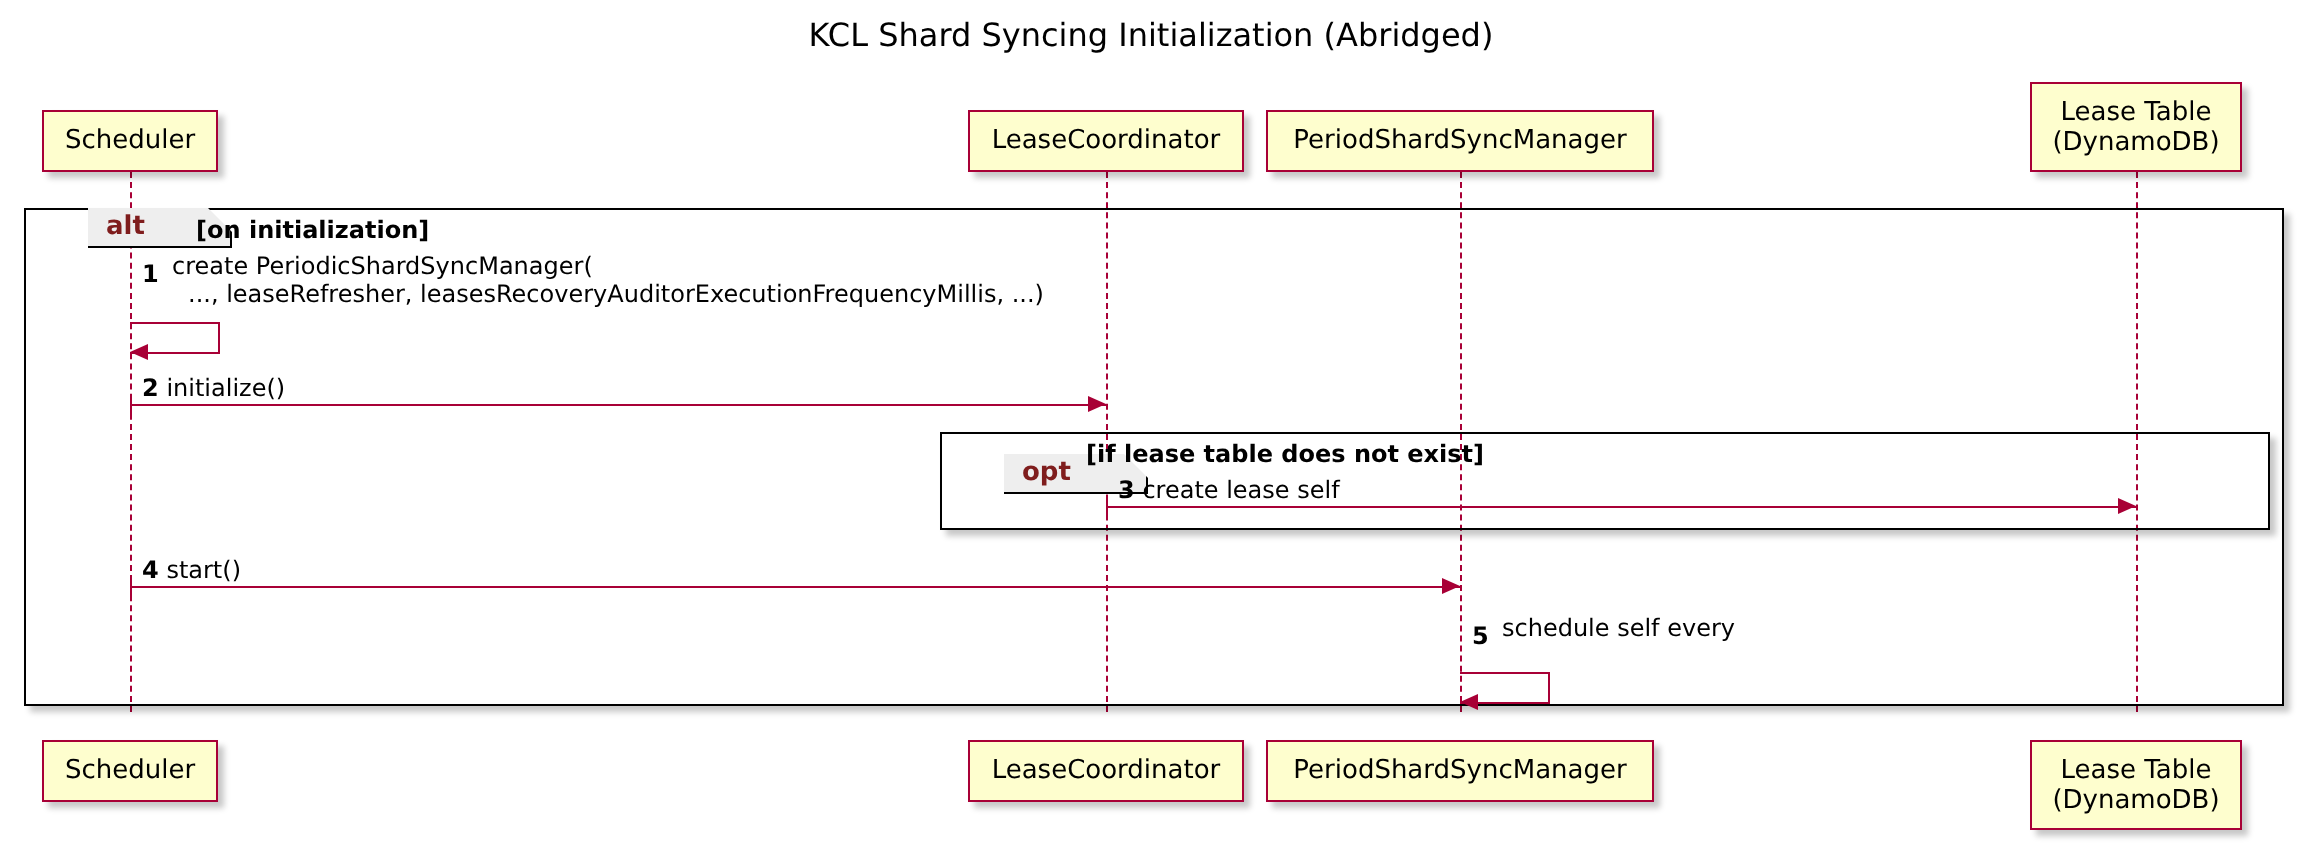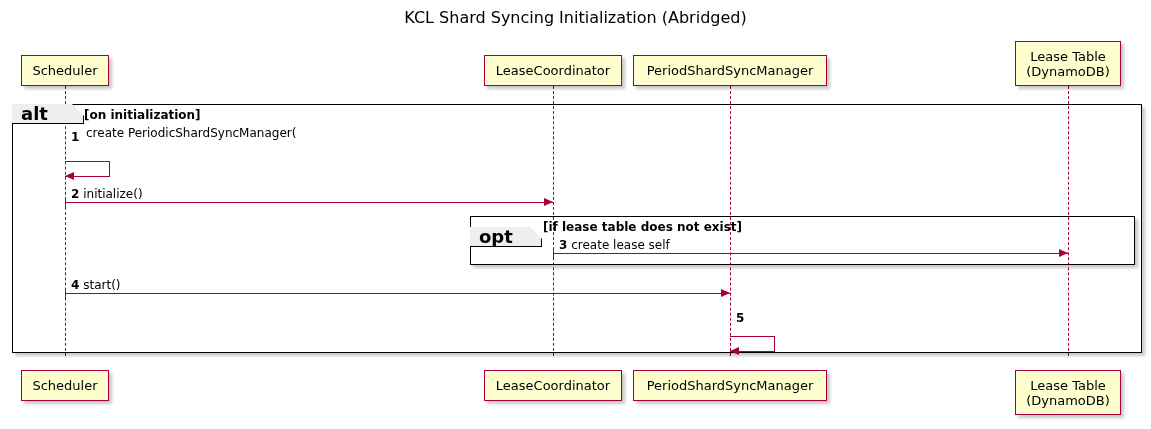--- a/index.html
+++ b/index.html
@@ -60,27 +60,28 @@
     box-sizing: border-box;
     box-shadow: 3px 3px 3px rgba(0,0,0,0.22);
   }
   .frame-tab {
     position: absolute;
     background: #EEEEEE;
     border-right: 1.5px solid #000000;
     border-bottom: 1.5px solid #000000;
     box-sizing: border-box;
     height: 20px;
-    font-size: 18px;
+    font-size: 13px;
     font-weight: bold;
-    color: #000000;
+    color: #7f1d1d;
     display: flex;
     align-items: center;
     padding-left: 9px;
     clip-path: polygon(0 0, calc(100% - 12px) 0, 100% 60%, 100% 100%, 0 100%);
+    margin-left: 32px;
   }
   .frame-label {
     position: absolute;
     font-size: 12px;
     font-weight: bold;
     color: #000000;
     white-space: nowrap;
   }
   
   .msg-line {
@@ -136,26 +137,27 @@
 
   <div class="lifeline" style="left:65px;  top:86px; height:270px;"></div>
   <div class="lifeline" style="left:553px; top:86px; height:270px;"></div>
   <div class="lifeline" style="left:730px; top:86px; height:270px;"></div>
   <div class="lifeline" style="left:1068px;top:86px; height:270px;"></div>
 
   <div class="frame" style="left:12px; top:104px; width:1130px; height:249px;"></div>
   <div class="frame-tab" style="left:12px; top:104px; width:72px;">
     <span>alt</span>
   </div>
-  <div class="frame-label" style="left:84px; top:108px;">[on initialization]</div>
+  <div class="frame-label" style="left:98px; top:108px;">[on initialization]</div>
 
   <div class="msg-text" style="left:71px; top:130px;">
     <span class="msg-num">1</span>
     <span style="position:absolute; left:15px; top:-4px;">
       <span style="display:block;">create PeriodicShardSyncManager(</span>
+      <span style="display:block; padding-left:8px;">..., leaseRefresher, leasesRecoveryAuditorExecutionFrequencyMillis, ...)</span>
     </span>
   </div>
 
   <div class="self-loop" style="left:65px; top:161px; width:45px; height:16px;"></div>
   <div class="msg-arrow left" style="left:65px; top:172px;"></div>
 
   <div class="msg-text" style="left:71px; top:187px;">
     <span class="msg-num">2</span>
     <span>initialize()</span>
   </div>
@@ -181,20 +183,21 @@
     <span class="msg-num">4</span>
     <span>start()</span>
   </div>
   <div class="msg-tick" style="left:65px; top:289px;"></div>
   <div class="msg-line" style="left:65px; top:293px; width:665px;"></div>
   <div class="msg-arrow right" style="left:721px; top:289px;"></div>
 
   <div class="msg-text" style="left:736px; top:311px;">
     <span class="msg-num">5</span>
     <span style="position:absolute; left:15px; top:-4px;">
+      <span style="display:block;">schedule self every</span>
     </span>
   </div>
   <div class="self-loop" style="left:730px; top:336px; width:45px; height:16px;"></div>
   <div class="msg-arrow left" style="left:730px; top:347px;"></div>
 
   <div class="participant" style="left:21px; top:55px; width:88px; height:31px;">
     <span>Scheduler</span>
   </div>
   <div class="participant" style="left:484px; top:55px; width:138px; height:31px;">
     <span>LeaseCoordinator</span>

